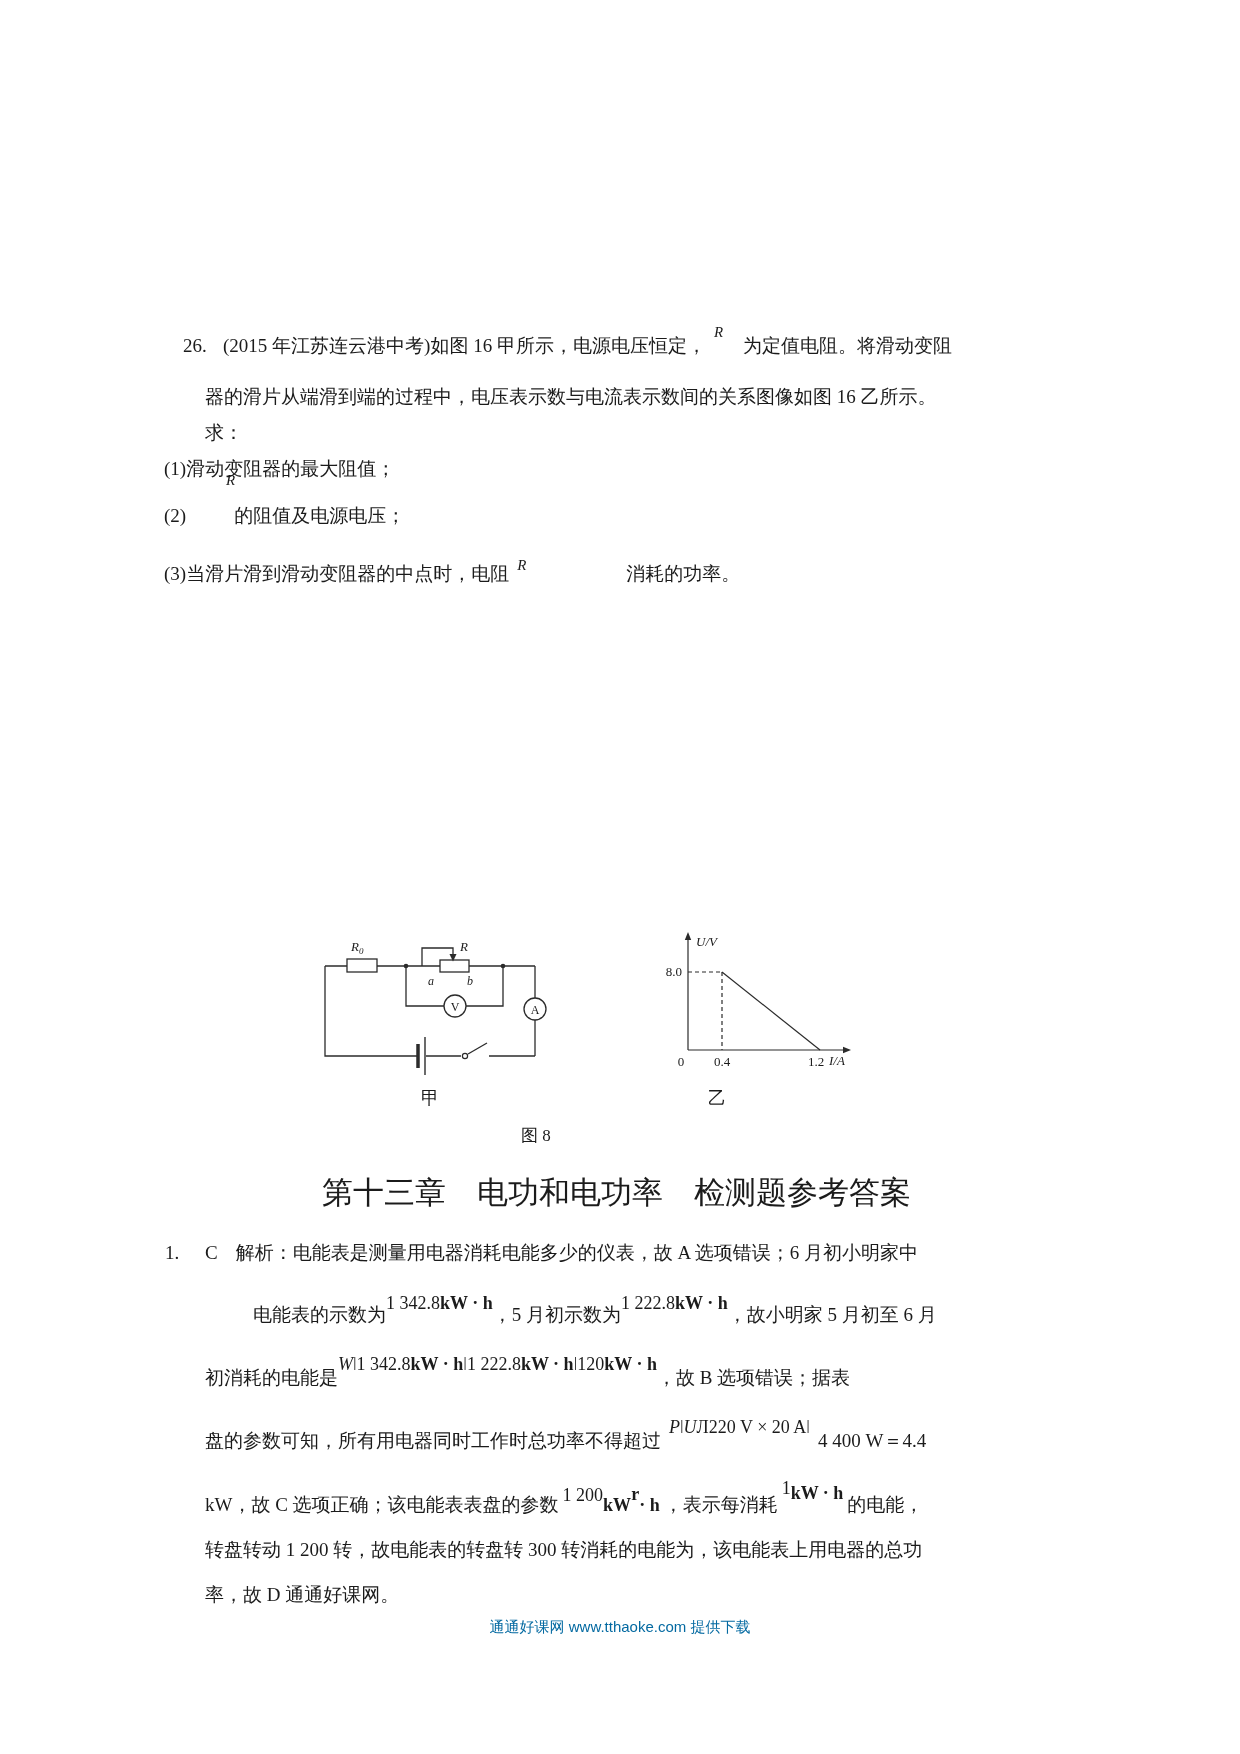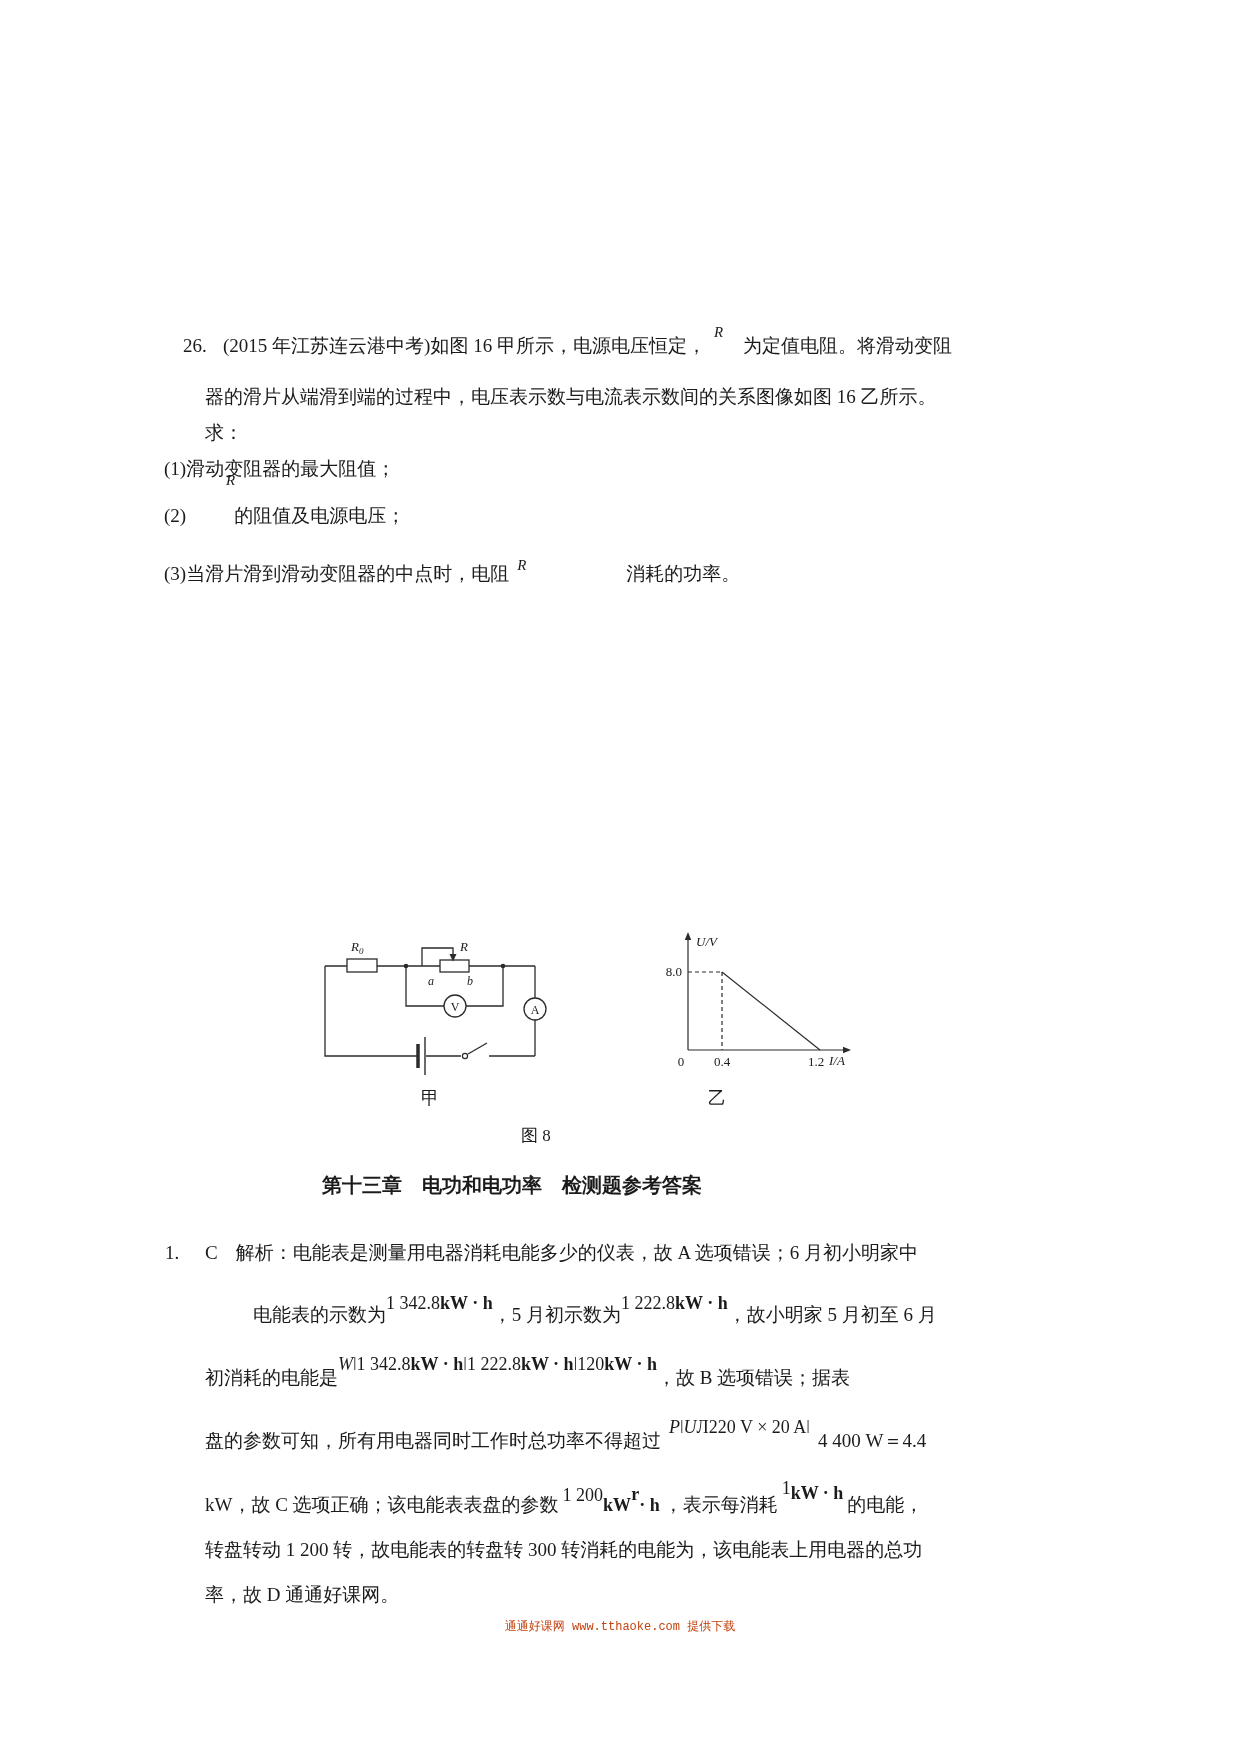--- a/index.html
+++ b/index.html
@@ -18,29 +18,29 @@
   }
   .sup-r.low { top:-10px; }
   .sp { display:inline-block; }
   .fml { position:relative; display:inline-block; white-space:nowrap; font-size:18px; }
   .fml span { display:inline-block; }
   .raise12 { top:-12px; }
   .raise14 { top:-14px; }
   .ansnum { display:inline-block; width:40px; }
   .ansletter { display:inline-block; margin-right:18px; }
   .heading {
-    font-size:20px; font-weight:bold; white-space:nowrap;
+    font-size:31px; font-weight:normal; white-space:nowrap;
     font-family:"Liberation Serif","DejaVu Serif",serif;
     text-align:right;
   }
   .caption { font-size:18px; }
   .figcap { font-size:17px; }
   .footer {
-    width:100%; text-align:center; font-size:12px; color:#c2410c;
-    font-family:Liberation Mono, monospace;
+    width:100%; text-align:center; font-size:15px; color:#0369a1;
+    font-family:Liberation Sans, sans-serif;
   }
   svg text { fill:#1b1b1b; font-family:"Liberation Serif","DejaVu Serif",serif; }
 </style>
 </head>
 <body>
 
 <div class="abs q" style="left:183px; top:333px;">
   <span class="qnum">26.</span><span>(2015 年江苏连云港中考)如图 16 甲所示，电源电压恒定，</span><span class="sup-r">R</span><span class="sp" style="width:12px;"></span><span>为定值电阻。将滑动变阻</span>
 </div>
 <div class="abs q" style="left:205px; top:384px;">器的滑片从端滑到端的过程中，电压表示数与电流表示数间的关系图像如图 16 乙所示。</div>

